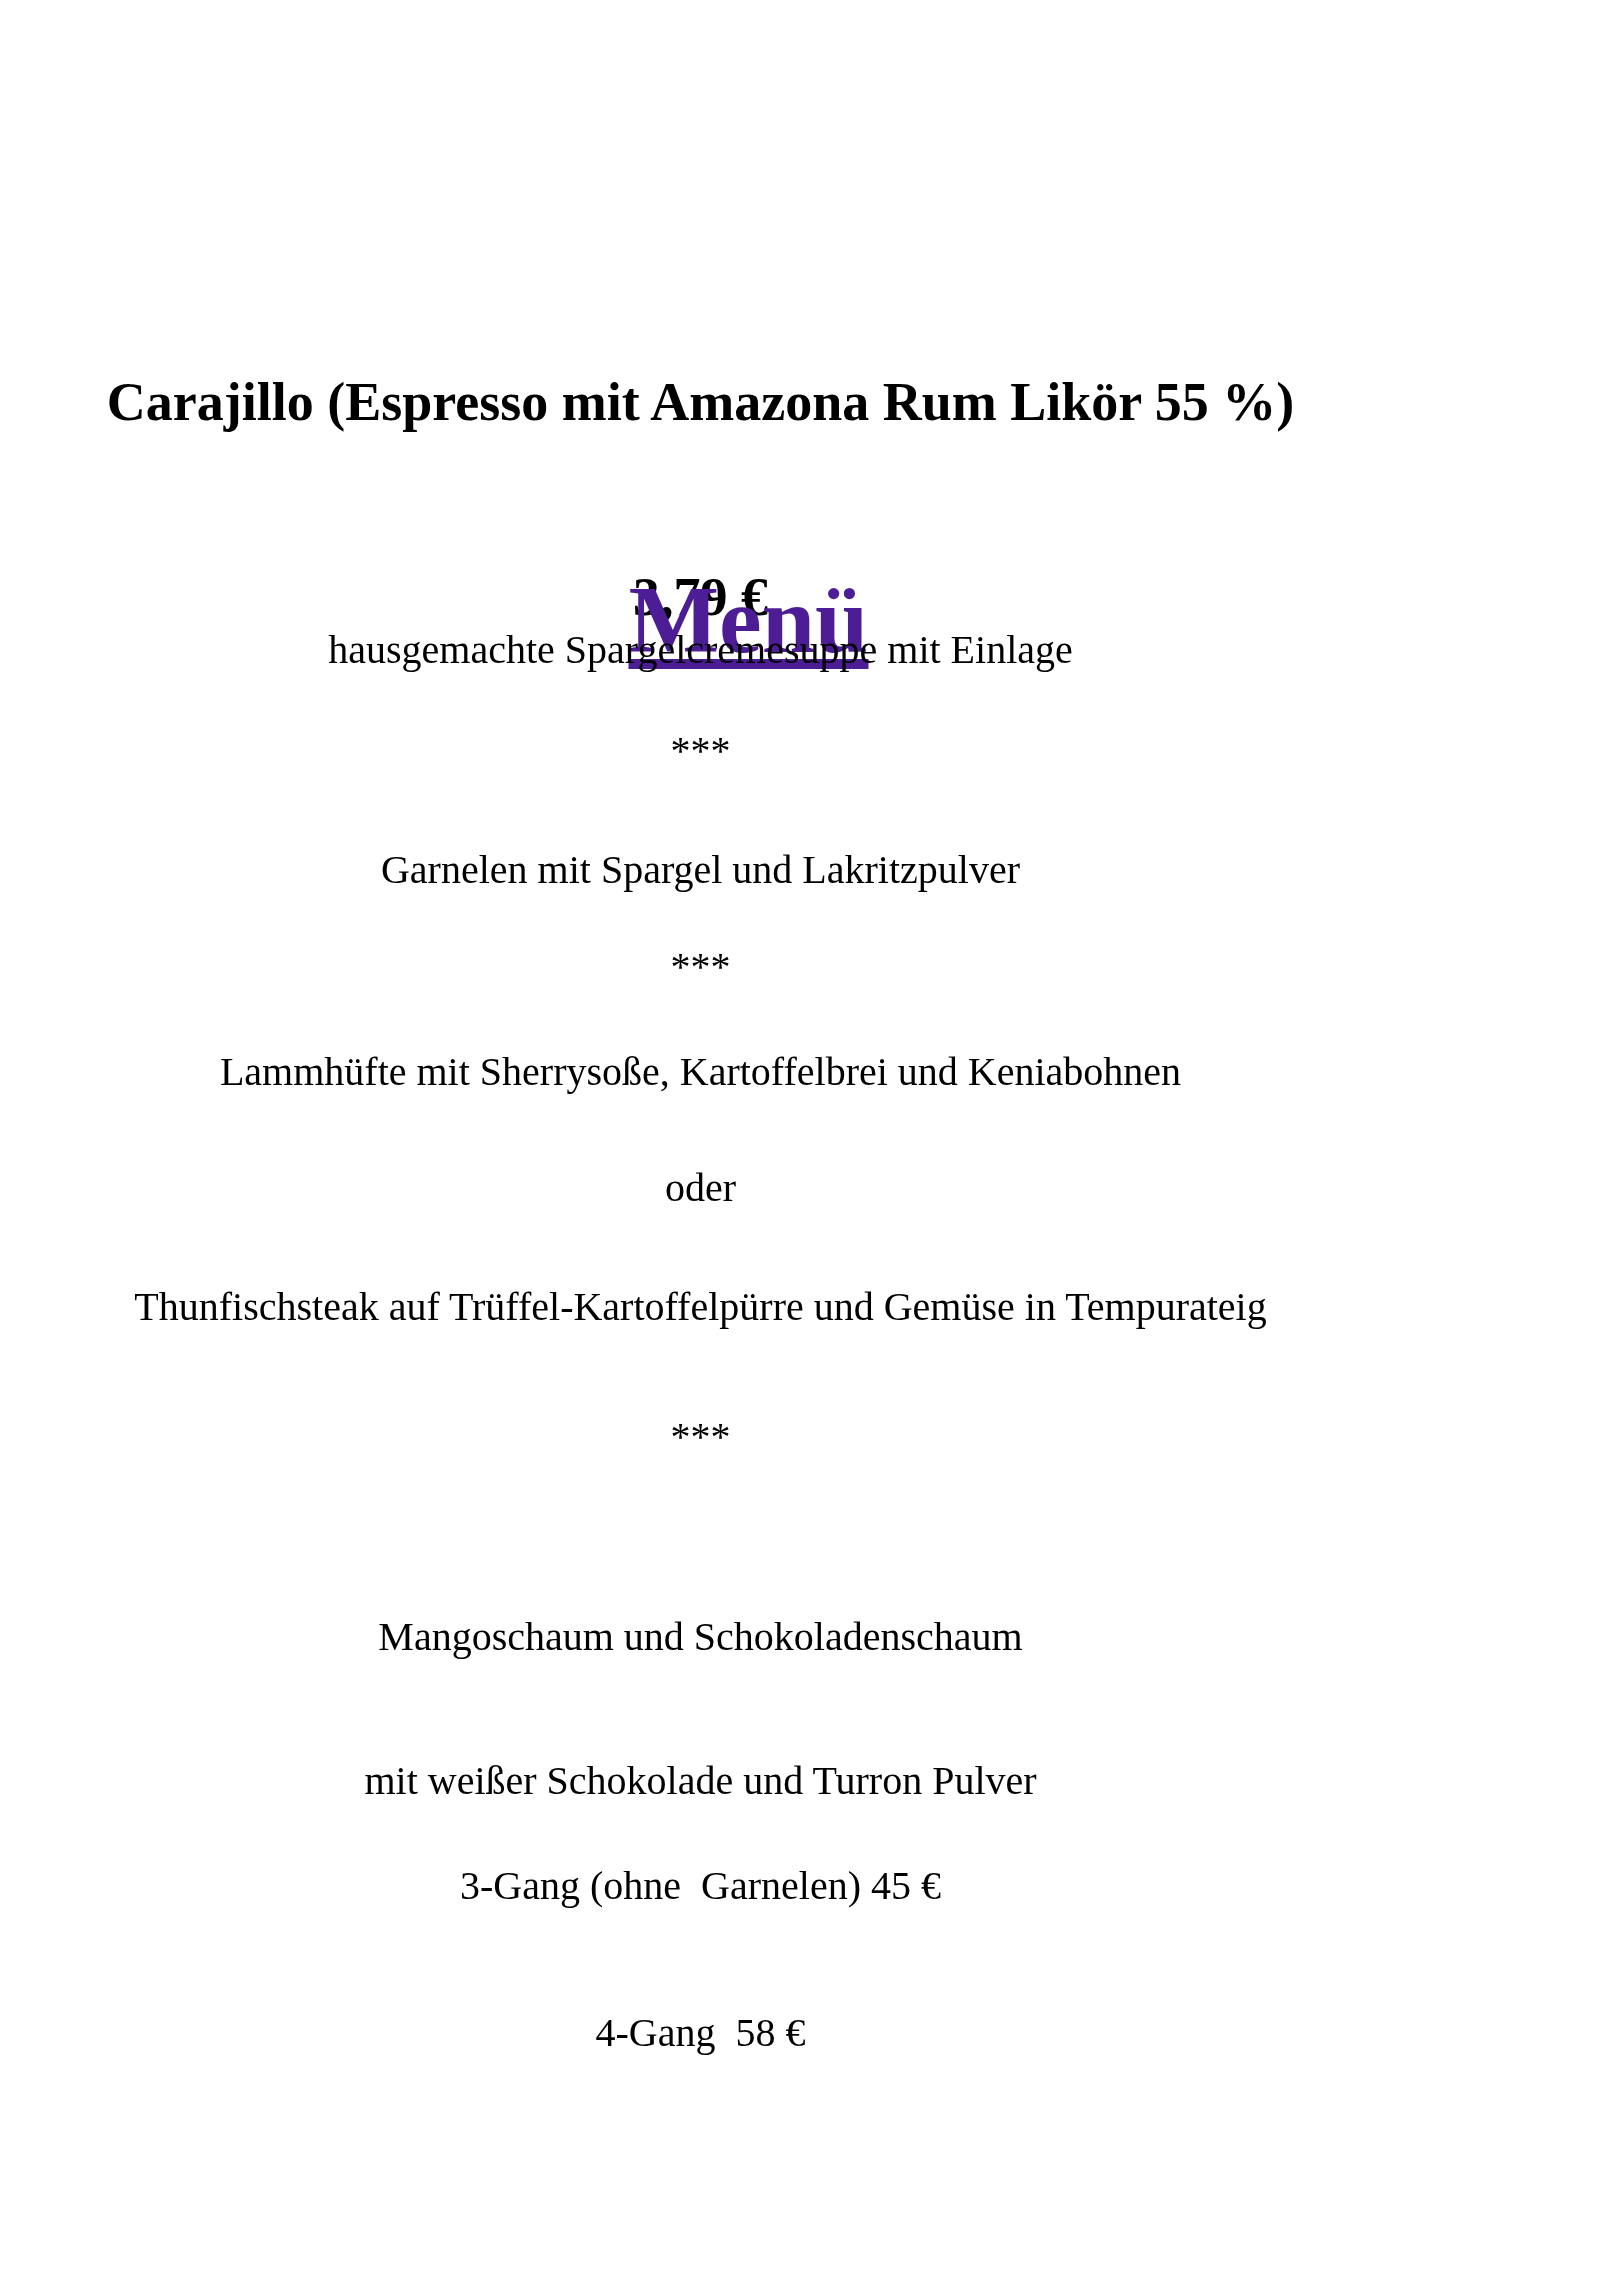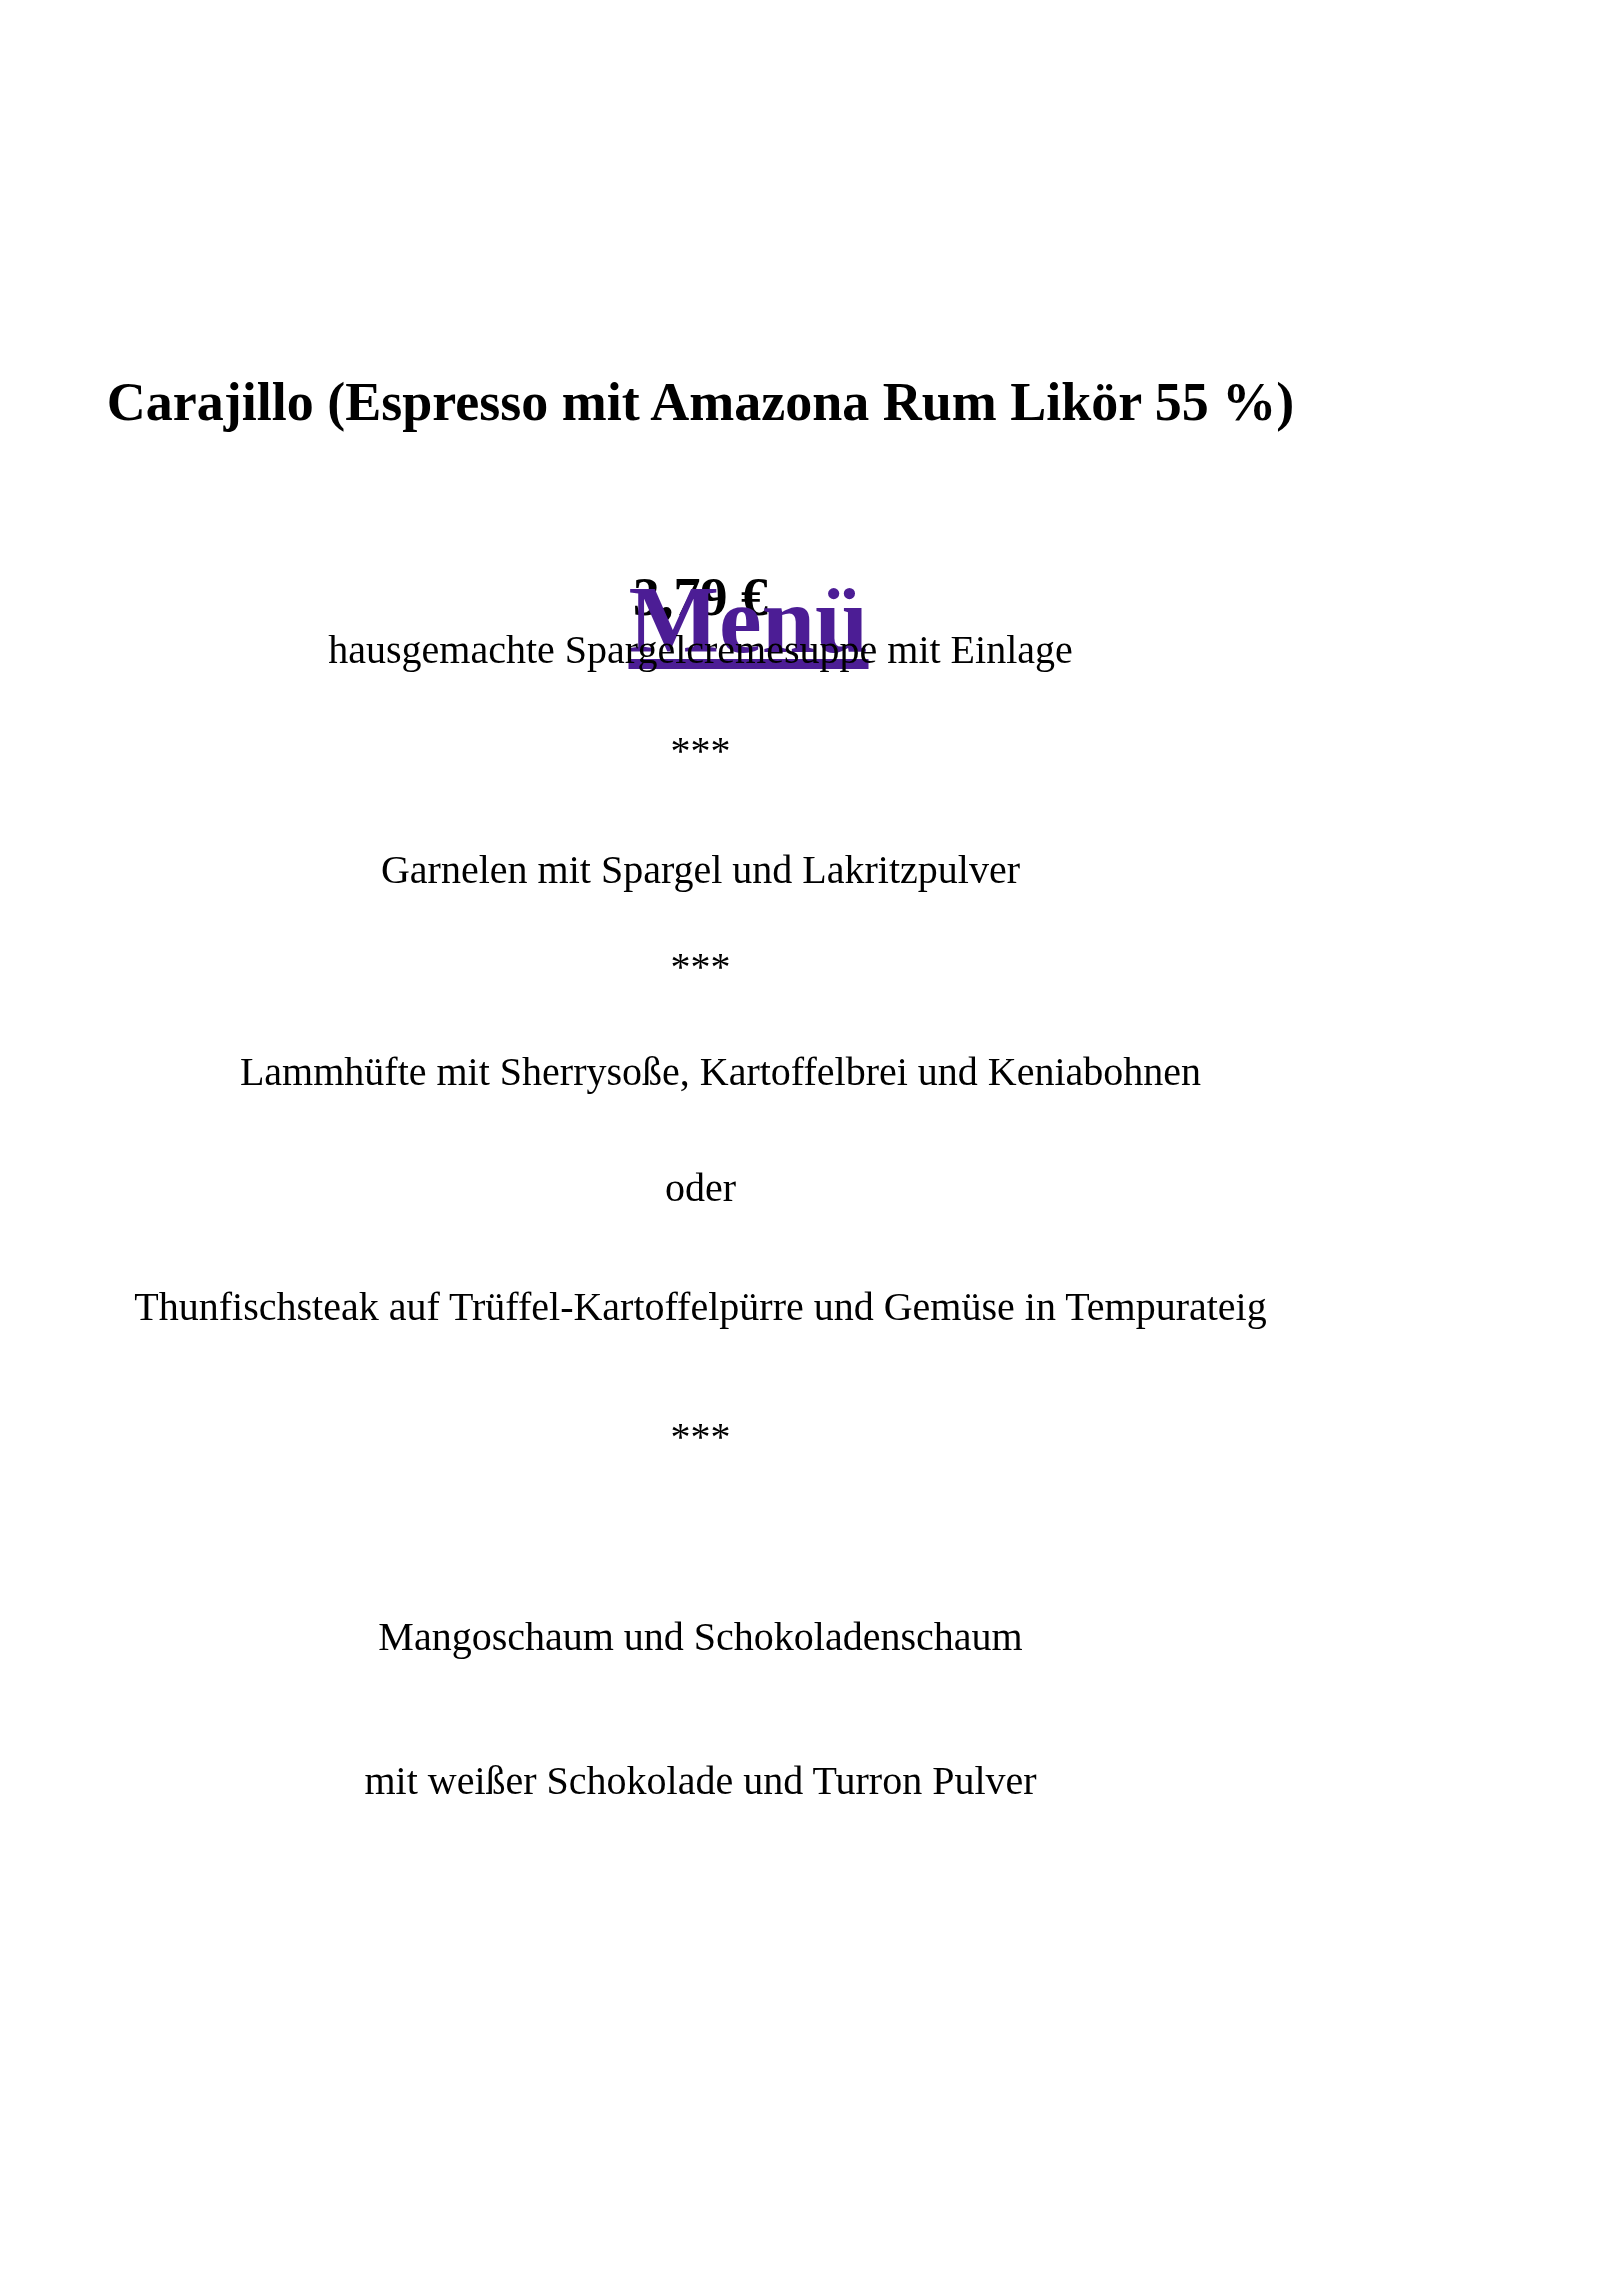--- a/index.html
+++ b/index.html
@@ -52,21 +52,21 @@
   }
   .pricing-block {
     top: 1763px;
     font-size: 40px;
     line-height: 49px;
   }
   .pos-course-0 { top: 626px; }
   .pos-course-1 { top: 727px; }
   .pos-course-2 { top: 846px; }
   .pos-course-3 { top: 943px; }
-  .pos-course-4 { top: 1048px; padding-left: 20px; }
+  .pos-course-4 { top: 1048px; }
   .pos-course-5 { top: 1164px; }
   .pos-course-6 { top: 1283px; }
   .pos-course-7 { top: 1413px; }
   .pos-dessert  { top: 1517px; }
 </style>
 </head>
 <body>
 
 <div class="page">
 
@@ -86,15 +86,19 @@
   <div class="t-line body-line pos-course-4">Lammhüfte mit Sherrysoße, Kartoffelbrei und Keniabohnen</div>
   <div class="t-line body-line pos-course-5">oder</div>
   <div class="t-line body-line pos-course-6">Thunfischsteak auf Trüffel-Kartoffelpürre und Gemüse in Tempurateig</div>
   <div class="t-line body-line pos-course-7">***</div>
 
   <div class="t-line block-2line pos-dessert">
     <div>Mangoschaum und Schokoladenschaum</div>
     <div>mit weißer Schokolade und Turron Pulver</div>
   </div>
 
+  <div class="t-line pricing-block">
+    <div>3-Gang (ohne  Garnelen) 45 €</div>
+    <div>4-Gang  58 €</div>
+  </div>
 
 </div>
 
 
 </body></html>

